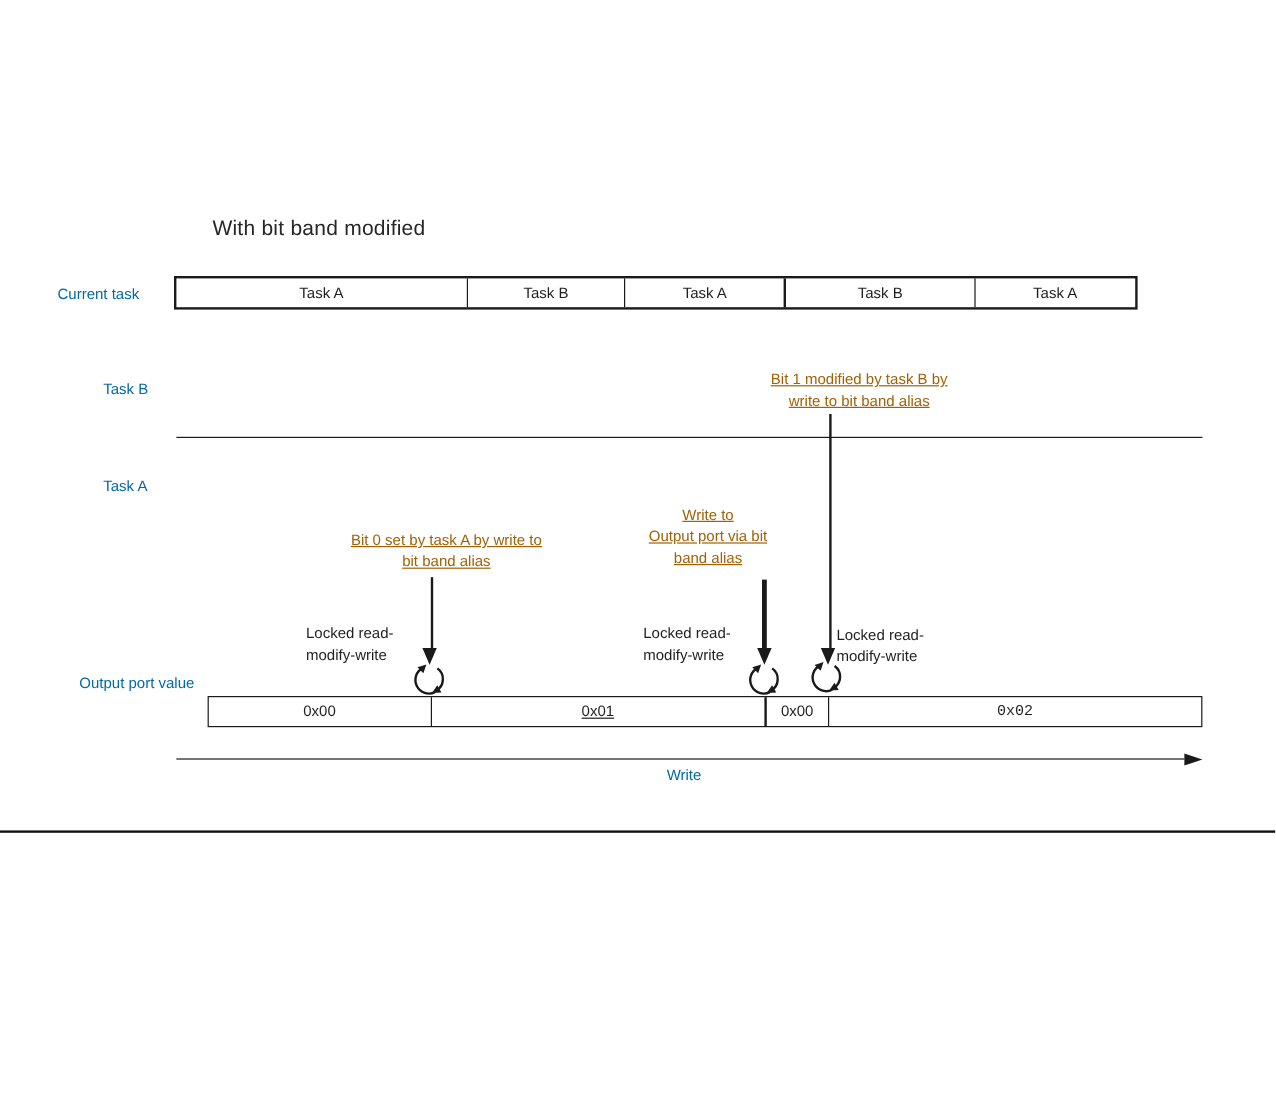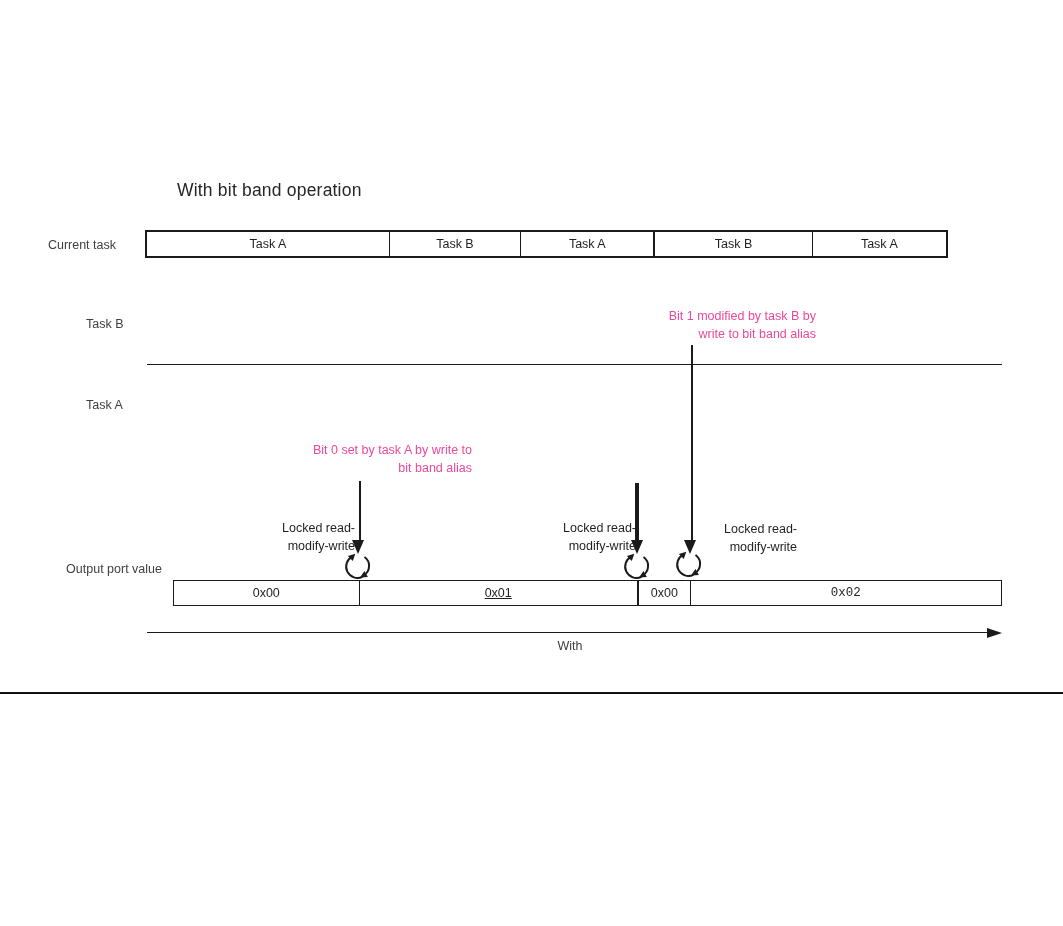--- a/index.html
+++ b/index.html
@@ -13,21 +13,21 @@
     overflow: hidden;
   }
   .abs { position: absolute; }
   .title {
     font-size: 17.5px;
     color: #262626;
     letter-spacing: 0.2px;
   }
   .side-label {
     font-size: 12.5px;
-    color: #404040;
+    color: #0369a1;
   }
   .right-align { text-align: right; }
   .center { text-align: center; }
 
   
   .row {
     display: flex;
     box-sizing: border-box;
     background: #ffffff;
   }
@@ -53,28 +53,29 @@
   .hline { background: #1a1a1a; height: 1.5px; }
   .vline { background: #1a1a1a; width: 1.4px; }
   .vline-thick { background: #1a1a1a; width: 3.6px; }
   .rule-bottom { background: #111111; height: 2px; }
 
   
   .annotation {
     font-size: 12.5px;
     line-height: 18px;
     white-space: pre-line;
-    text-align: right;
-    color: #ec4899;
+    text-align: center;
+    color: #a16207;
+    text-decoration: underline;
   }
   .locked-label {
     font-size: 12.5px;
     line-height: 18px;
     white-space: pre-line;
-    text-align: right;
+    text-align: left;
     color: #1f1f1f;
   }
 
   
   .arrow-down {
     width: 0; height: 0;
     border-left: 6.5px solid transparent;
     border-right: 6.5px solid transparent;
     border-top: 14px solid #1a1a1a;
   }
@@ -83,21 +84,21 @@
     border-top: 5px solid transparent;
     border-bottom: 5px solid transparent;
     border-left: 15px solid #1a1a1a;
   }
 </style>
 </head>
 <body>
 
 <div class="canvas">
 
-  <div class="abs title" style="left:177px; top:180px;">With bit band operation</div>
+  <div class="abs title" style="left:177px; top:180px;">With bit band modified</div>
 
   <div class="abs side-label right-align" style="left:30px; top:238px; width:86px;">Current task</div>
 
   <div class="abs row row-current">
     <div class="cell" style="width:243px;">Task A</div>
     <div class="cell bl-1" style="width:132px;">Task B</div>
     <div class="cell bl-1" style="width:134px;">Task A</div>
     <div class="cell bl-2" style="width:159px;">Task B</div>
     <div class="cell bl-1" style="width:135px;">Task A</div>
   </div>
@@ -109,20 +110,23 @@
   <div class="abs annotation" style="left:616px; top:307px; width:200px;">Bit 1 modified by task B by
 write to bit band alias</div>
   <div class="abs vline" style="left:691.3px; top:345px; height:195px;"></div>
   <div class="abs arrow-down" style="left:683.5px; top:540px;"></div>
 
   <div class="abs annotation" style="left:272px; top:441px; width:200px;">Bit 0 set by task A by write to
 bit band alias</div>
   <div class="abs vline" style="left:359.3px; top:481px; height:59px;"></div>
   <div class="abs arrow-down" style="left:351.5px; top:540px;"></div>
 
+  <div class="abs annotation" style="left:515px; top:420px; width:150px;">Write to
+Output port via bit
+band alias</div>
   <div class="abs vline-thick" style="left:635.2px; top:483px; height:57px;"></div>
   <div class="abs arrow-down" style="left:630.5px; top:540px;"></div>
 
   <div class="abs locked-label" style="left:255px; top:519px; width:100px;">Locked read-
 modify-write</div>
   <div class="abs locked-label" style="left:536px; top:519px; width:100px;">Locked read-
 modify-write</div>
   <div class="abs locked-label" style="left:697px; top:520px; width:100px;">Locked read-
 modify-write</div>
 
@@ -149,17 +153,17 @@
 
   <div class="abs row row-output">
     <div class="cell" style="width:185px;">0x00</div>
     <div class="cell bl-1" style="width:279px;text-decoration:underline;">0x01</div>
     <div class="cell bl-2" style="width:53px;">0x00</div>
     <div class="cell bl-1" style="width:312px;font-family:Liberation Mono, monospace;">0x02</div>
   </div>
 
   <div class="abs hline" style="left:147px; top:631.5px; width:840px;"></div>
   <div class="abs arrow-right" style="left:987px; top:627.5px;"></div>
-  <div class="abs side-label center" style="left:520px; top:639px; width:100px;">With</div>
+  <div class="abs side-label center" style="left:520px; top:639px; width:100px;">Write</div>
 
   <div class="abs rule-bottom" style="left:0px; top:692px; width:1063px;"></div>
 
 </div>
 
 </body></html>

